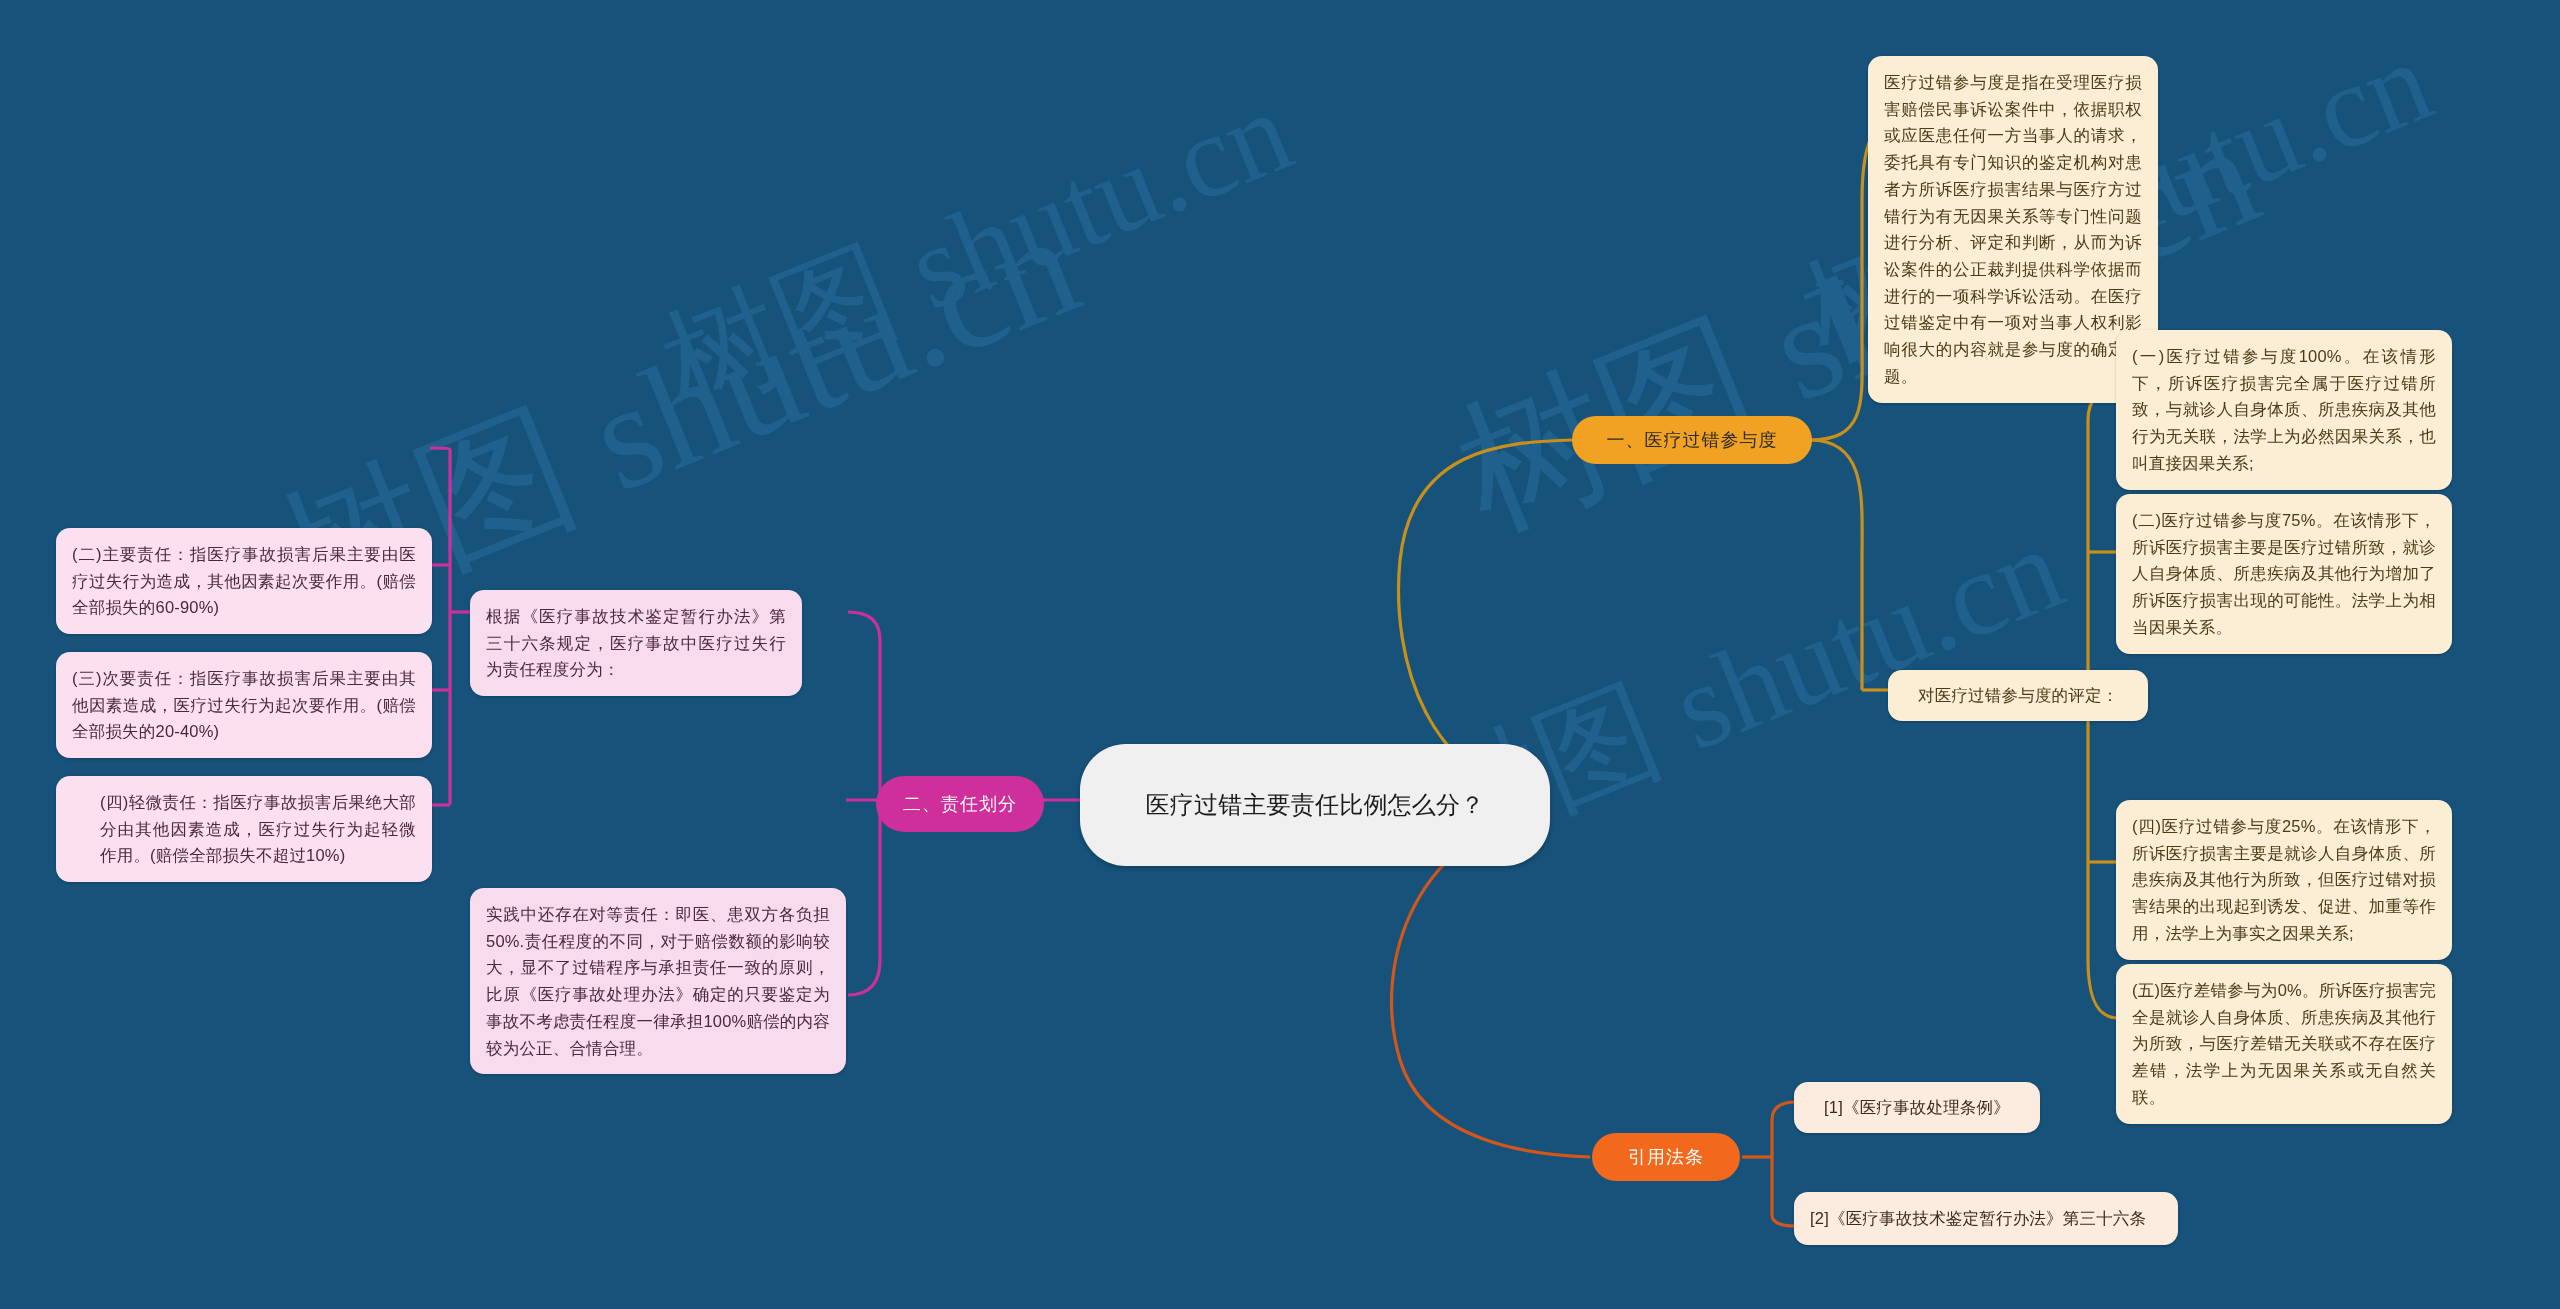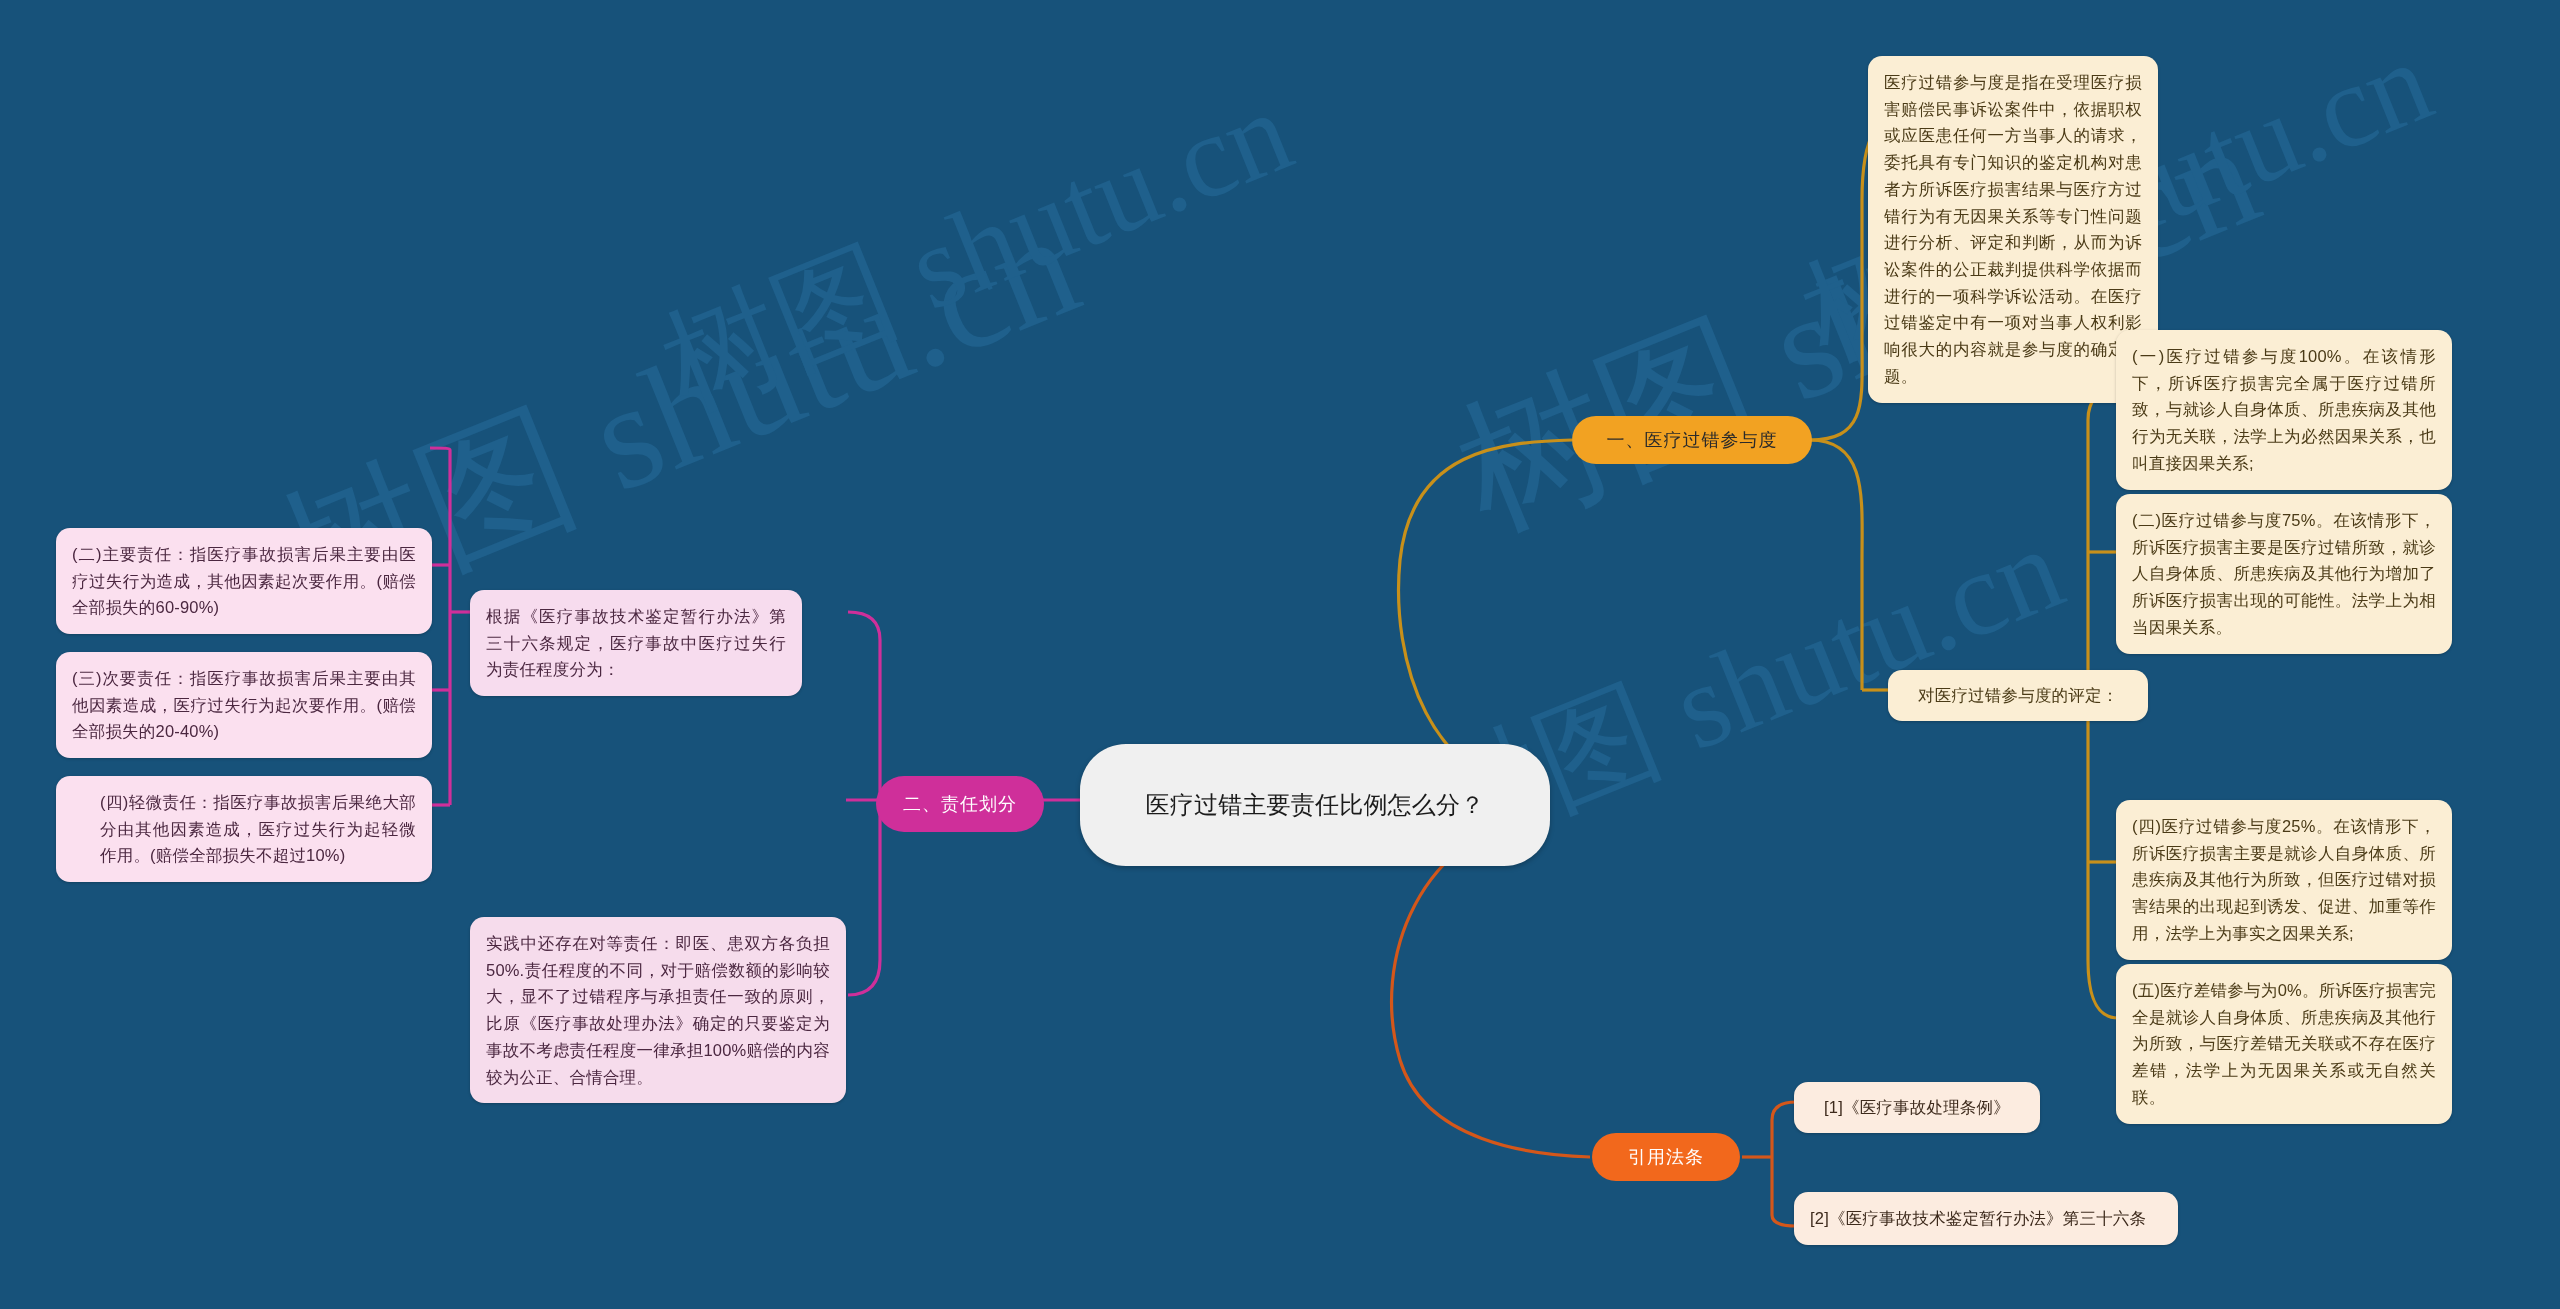--- a/index.html
+++ b/index.html
@@ -148,20 +148,20 @@
   <div class="node card card-cream" style="left:2116px;top:964px;width:336px;">(五)医疗差错参与为0%。所诉医疗损害完全是就诊人自身体质、所患疾病及其他行为所致，与医疗差错无关联或不存在医疗差错，法学上为无因果关系或无自然关联。</div>
 
   <div class="node pill pill-magenta" style="left:876px;top:776px;width:168px;height:56px;">二、责任划分</div>
 
   <div class="node card card-pink" style="left:470px;top:590px;width:332px;">根据《医疗事故技术鉴定暂行办法》第三十六条规定，医疗事故中医疗过失行为责任程度分为：</div>
 
   <div class="node card card-pink2" style="left:56px;top:528px;width:376px;">(二)主要责任：指医疗事故损害后果主要由医疗过失行为造成，其他因素起次要作用。(赔偿全部损失的60-90%)</div>
   <div class="node card card-pink2" style="left:56px;top:652px;width:376px;">(三)次要责任：指医疗事故损害后果主要由其他因素造成，医疗过失行为起次要作用。(赔偿全部损失的20-40%)</div>
   <div class="node card card-pink2" style="left:56px;top:776px;width:376px;padding-left:44px;">(四)轻微责任：指医疗事故损害后果绝大部分由其他因素造成，医疗过失行为起轻微作用。(赔偿全部损失不超过10%)</div>
 
-  <div class="node card card-plain" style="left:470px;top:888px;width:376px;margin-top:29px;">实践中还存在对等责任：即医、患双方各负担50%.责任程度的不同，对于赔偿数额的影响较大，显不了过错程序与承担责任一致的原则，比原《医疗事故处理办法》确定的只要鉴定为事故不考虑责任程度一律承担100%赔偿的内容较为公正、合情合理。</div>
+  <div class="node card card-plain" style="left:470px;top:888px;width:376px;">实践中还存在对等责任：即医、患双方各负担50%.责任程度的不同，对于赔偿数额的影响较大，显不了过错程序与承担责任一致的原则，比原《医疗事故处理办法》确定的只要鉴定为事故不考虑责任程度一律承担100%赔偿的内容较为公正、合情合理。</div>
 
   <div class="node pill pill-red" style="left:1592px;top:1133px;width:148px;height:48px;">引用法条</div>
 
   <div class="node card card-peach one-line" style="left:1794px;top:1082px;">[1]《医疗事故处理条例》</div>
   <div class="node card card-peach" style="left:1794px;top:1192px;width:384px;">[2]《医疗事故技术鉴定暂行办法》第三十六条</div>
 
 </div>
 
 </body></html>

